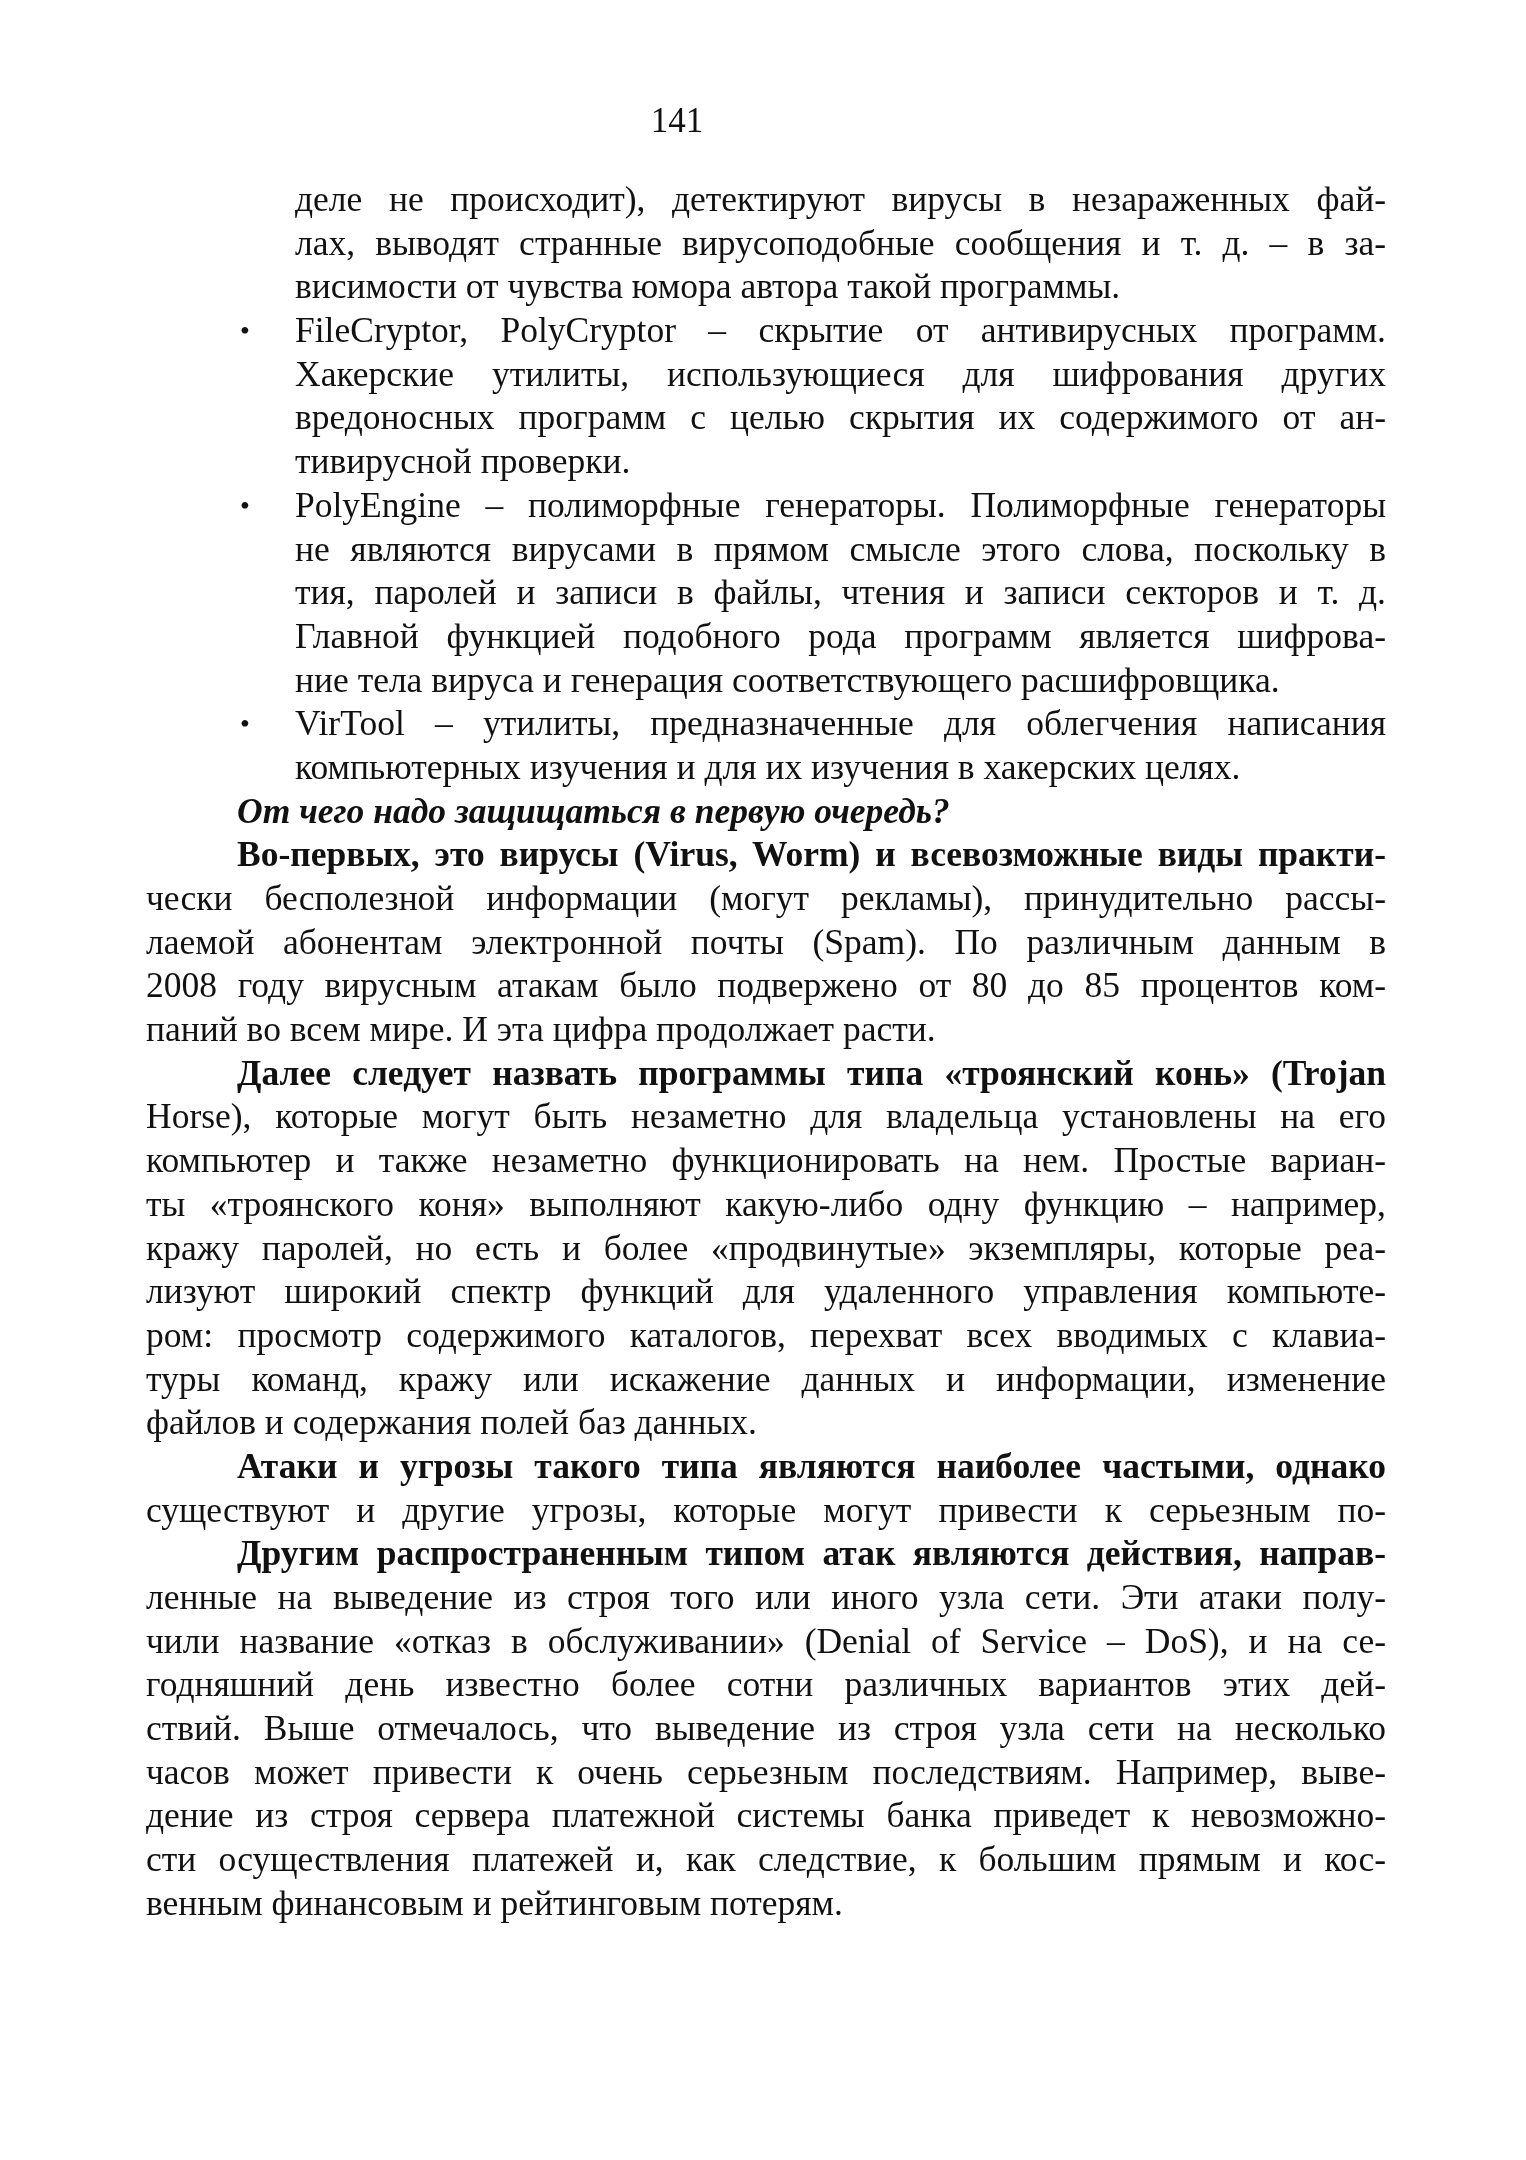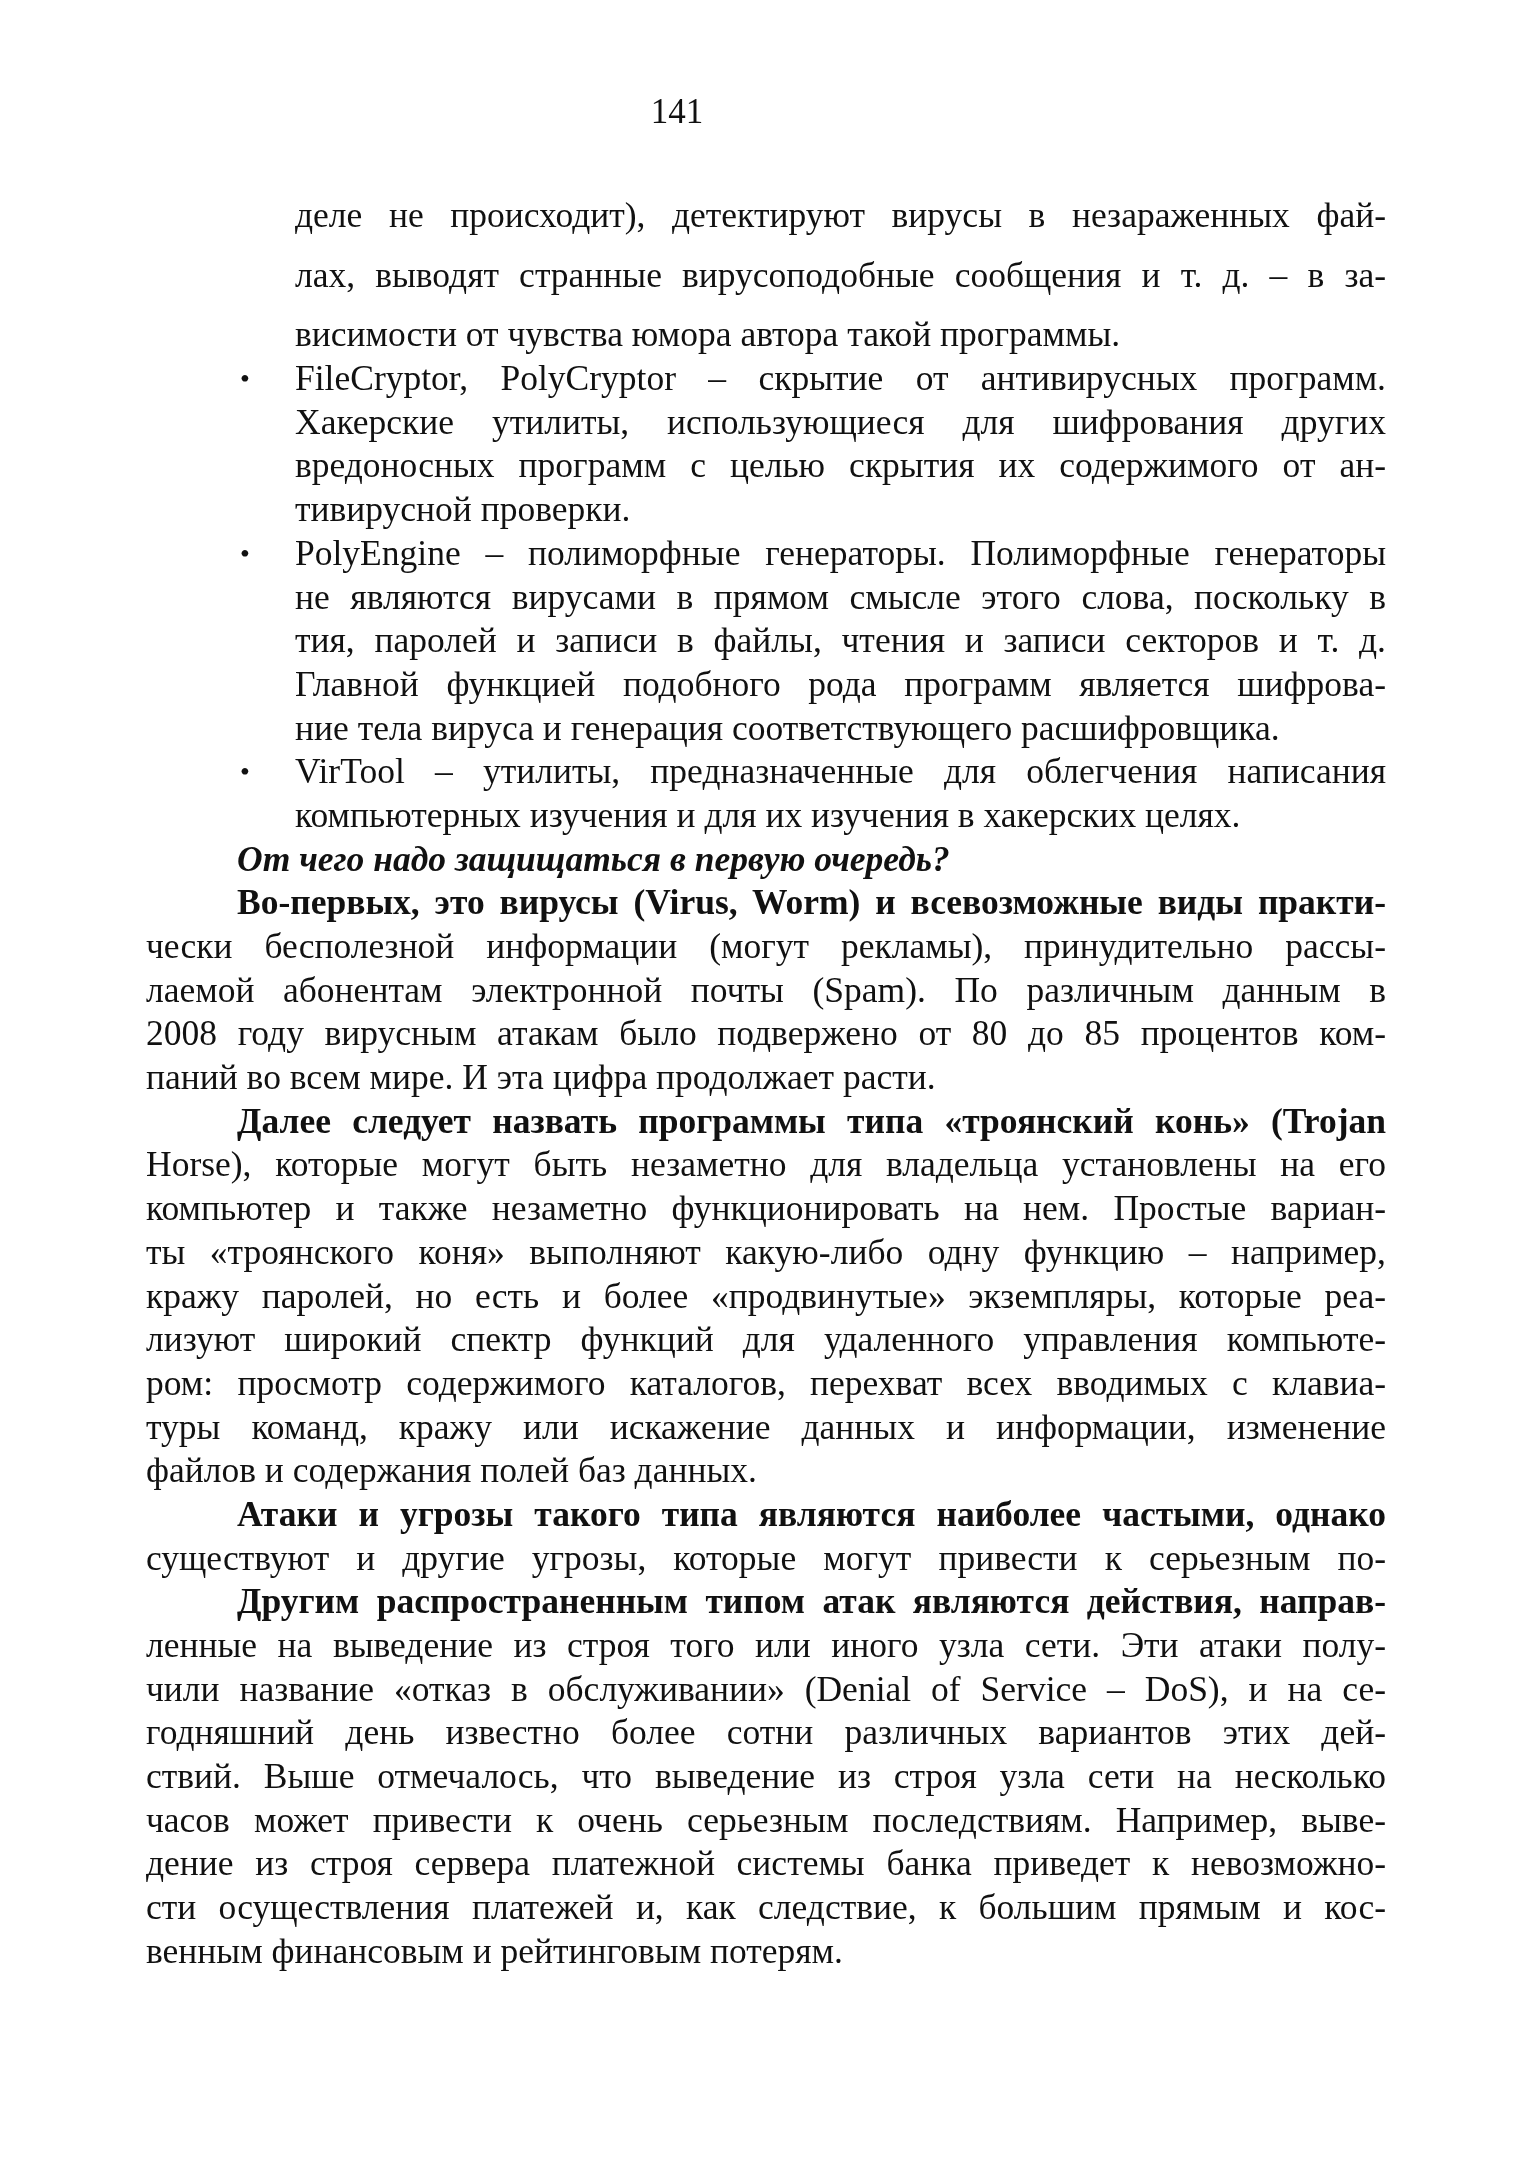--- a/index.html
+++ b/index.html
@@ -10,21 +10,21 @@
     body {
       width: 1526px;
       height: 2160px;
       position: relative;
       overflow: hidden;
       font-family: "Liberation Serif", "DejaVu Serif", serif;
       color: #111111;
     }
     .page-number {
       position: absolute;
-      top: 92px;
+      top: 101px;
       left: 0;
       width: 1354px;
       text-align: center;
       font-size: 35px;
       line-height: 40px;
     }
     .content {
       position: absolute;
       left: 146px;
       top: 178px;
@@ -38,21 +38,20 @@
       text-align: justify;
       text-align-last: justify;
       height: 43.7px;
     }
     .line.last {
       text-align-last: left;
     }
     .cont-line {
       margin-left: 149px;
       width: 1091px;
-      margin-top: 16px;
     }
     .bullet-row {
       position: relative;
       margin-left: 149px;
       width: 1091px;
     }
     .bullet-glyph {
       position: absolute;
       left: -60px;
       top: 0;

